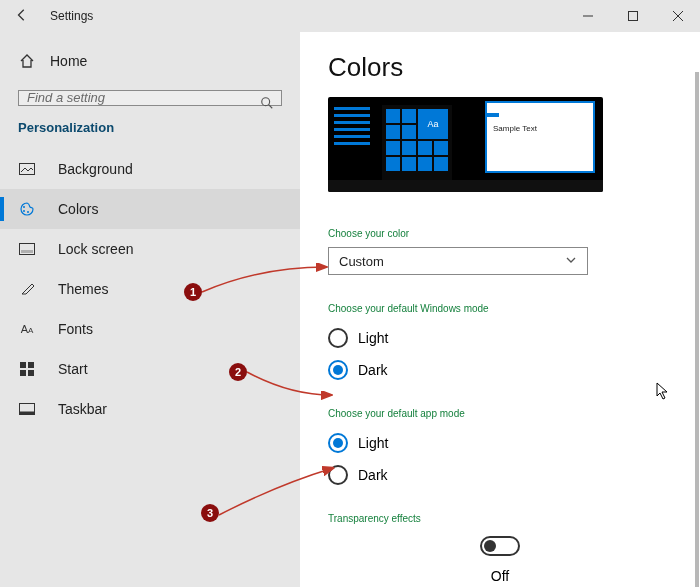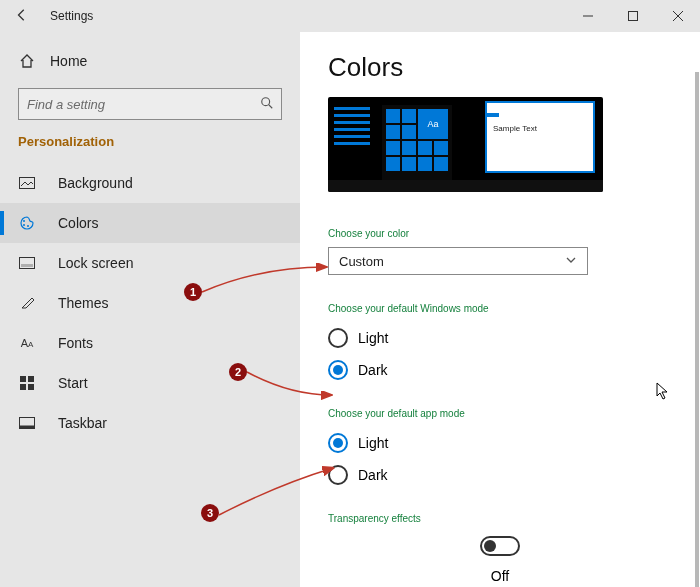--- a/index.html
+++ b/index.html
@@ -9,24 +9,24 @@
   .titlebar .back { width: 44px; text-align: center; font-size: 14px; color: #333; cursor: default; }
   .titlebar .title { font-size: 12px; color: #222; margin-left: 6px; }
   .winbtns { position: absolute; right: 0; top: 0; display: flex; }
   .winbtn { width: 45px; height: 32px; display: flex; align-items: center; justify-content: center; color: #333; }
   .winbtn svg { width: 10px; height: 10px; }
   .body { flex: 1; display: flex; overflow: hidden; }
   .sidebar { width: 300px; background: #e6e6e6; padding: 12px 0 0 0; display: flex; flex-direction: column; }
   .home-row { display: flex; align-items: center; padding: 8px 18px; gap: 14px; font-size: 14px; color: #222; }
   .home-row .ic { width: 18px; height: 18px; display:flex; align-items:center; justify-content:center; }
   .search { margin: 10px 18px 14px 18px; position: relative; }
-  .search input { width: 100%; height: 32px; border: 1px solid #8a8a8a; background: #ededed; padding: 0 30px 0 8px; font-size: 13px; color: #555; }
+  .search input { width: 100%; height: 16px; border: 1px solid #8a8a8a; background: #ededed; padding: 0 30px 0 8px; font-size: 13px; color: #555; }
   .search input::placeholder { color: #6b6b6b; font-style: italic; }
   .search .sic { position: absolute; right: 8px; top: 8px; color: #555; }
-  .cat { font-size: 13px; font-weight: 600; color: #a16207; padding: 0 18px 14px 18px; }
+  .cat { font-size: 13px; font-weight: 600; color: #0c4a6e; padding: 0 18px 14px 18px; }
   .nav { display: flex; flex-direction: column; }
   .nav-item { display: flex; align-items: center; gap: 22px; padding: 11px 18px; font-size: 14px; color: #222; position: relative; }
   .nav-item.active { background: #d8d8d8; }
   .nav-item.active::before { content: ""; position: absolute; left: 0; top: 8px; bottom: 8px; width: 4px; background: #0078d7; }
   .nav-item .ic { width: 18px; height: 18px; display:flex; align-items:center; justify-content:center; color:#333; }
   .main { flex: 1; position: relative; background: #fff; padding: 20px 28px 0 28px; overflow: hidden; }
   .h1 { font-size: 26px; font-weight: 400; color: #111; margin-bottom: 14px; }
   .preview { width: 275px; height: 95px; background: #000; position: relative; border-radius: 2px; margin-bottom: 36px; overflow:hidden; }
   .preview .taskbar { position: absolute; left: 0; right: 0; bottom: 0; height: 12px; background: #101010; }
   .preview .start { position:absolute; left:54px; top:8px; width:70px; height:75px; background:#0a0a0a; padding:4px; }

